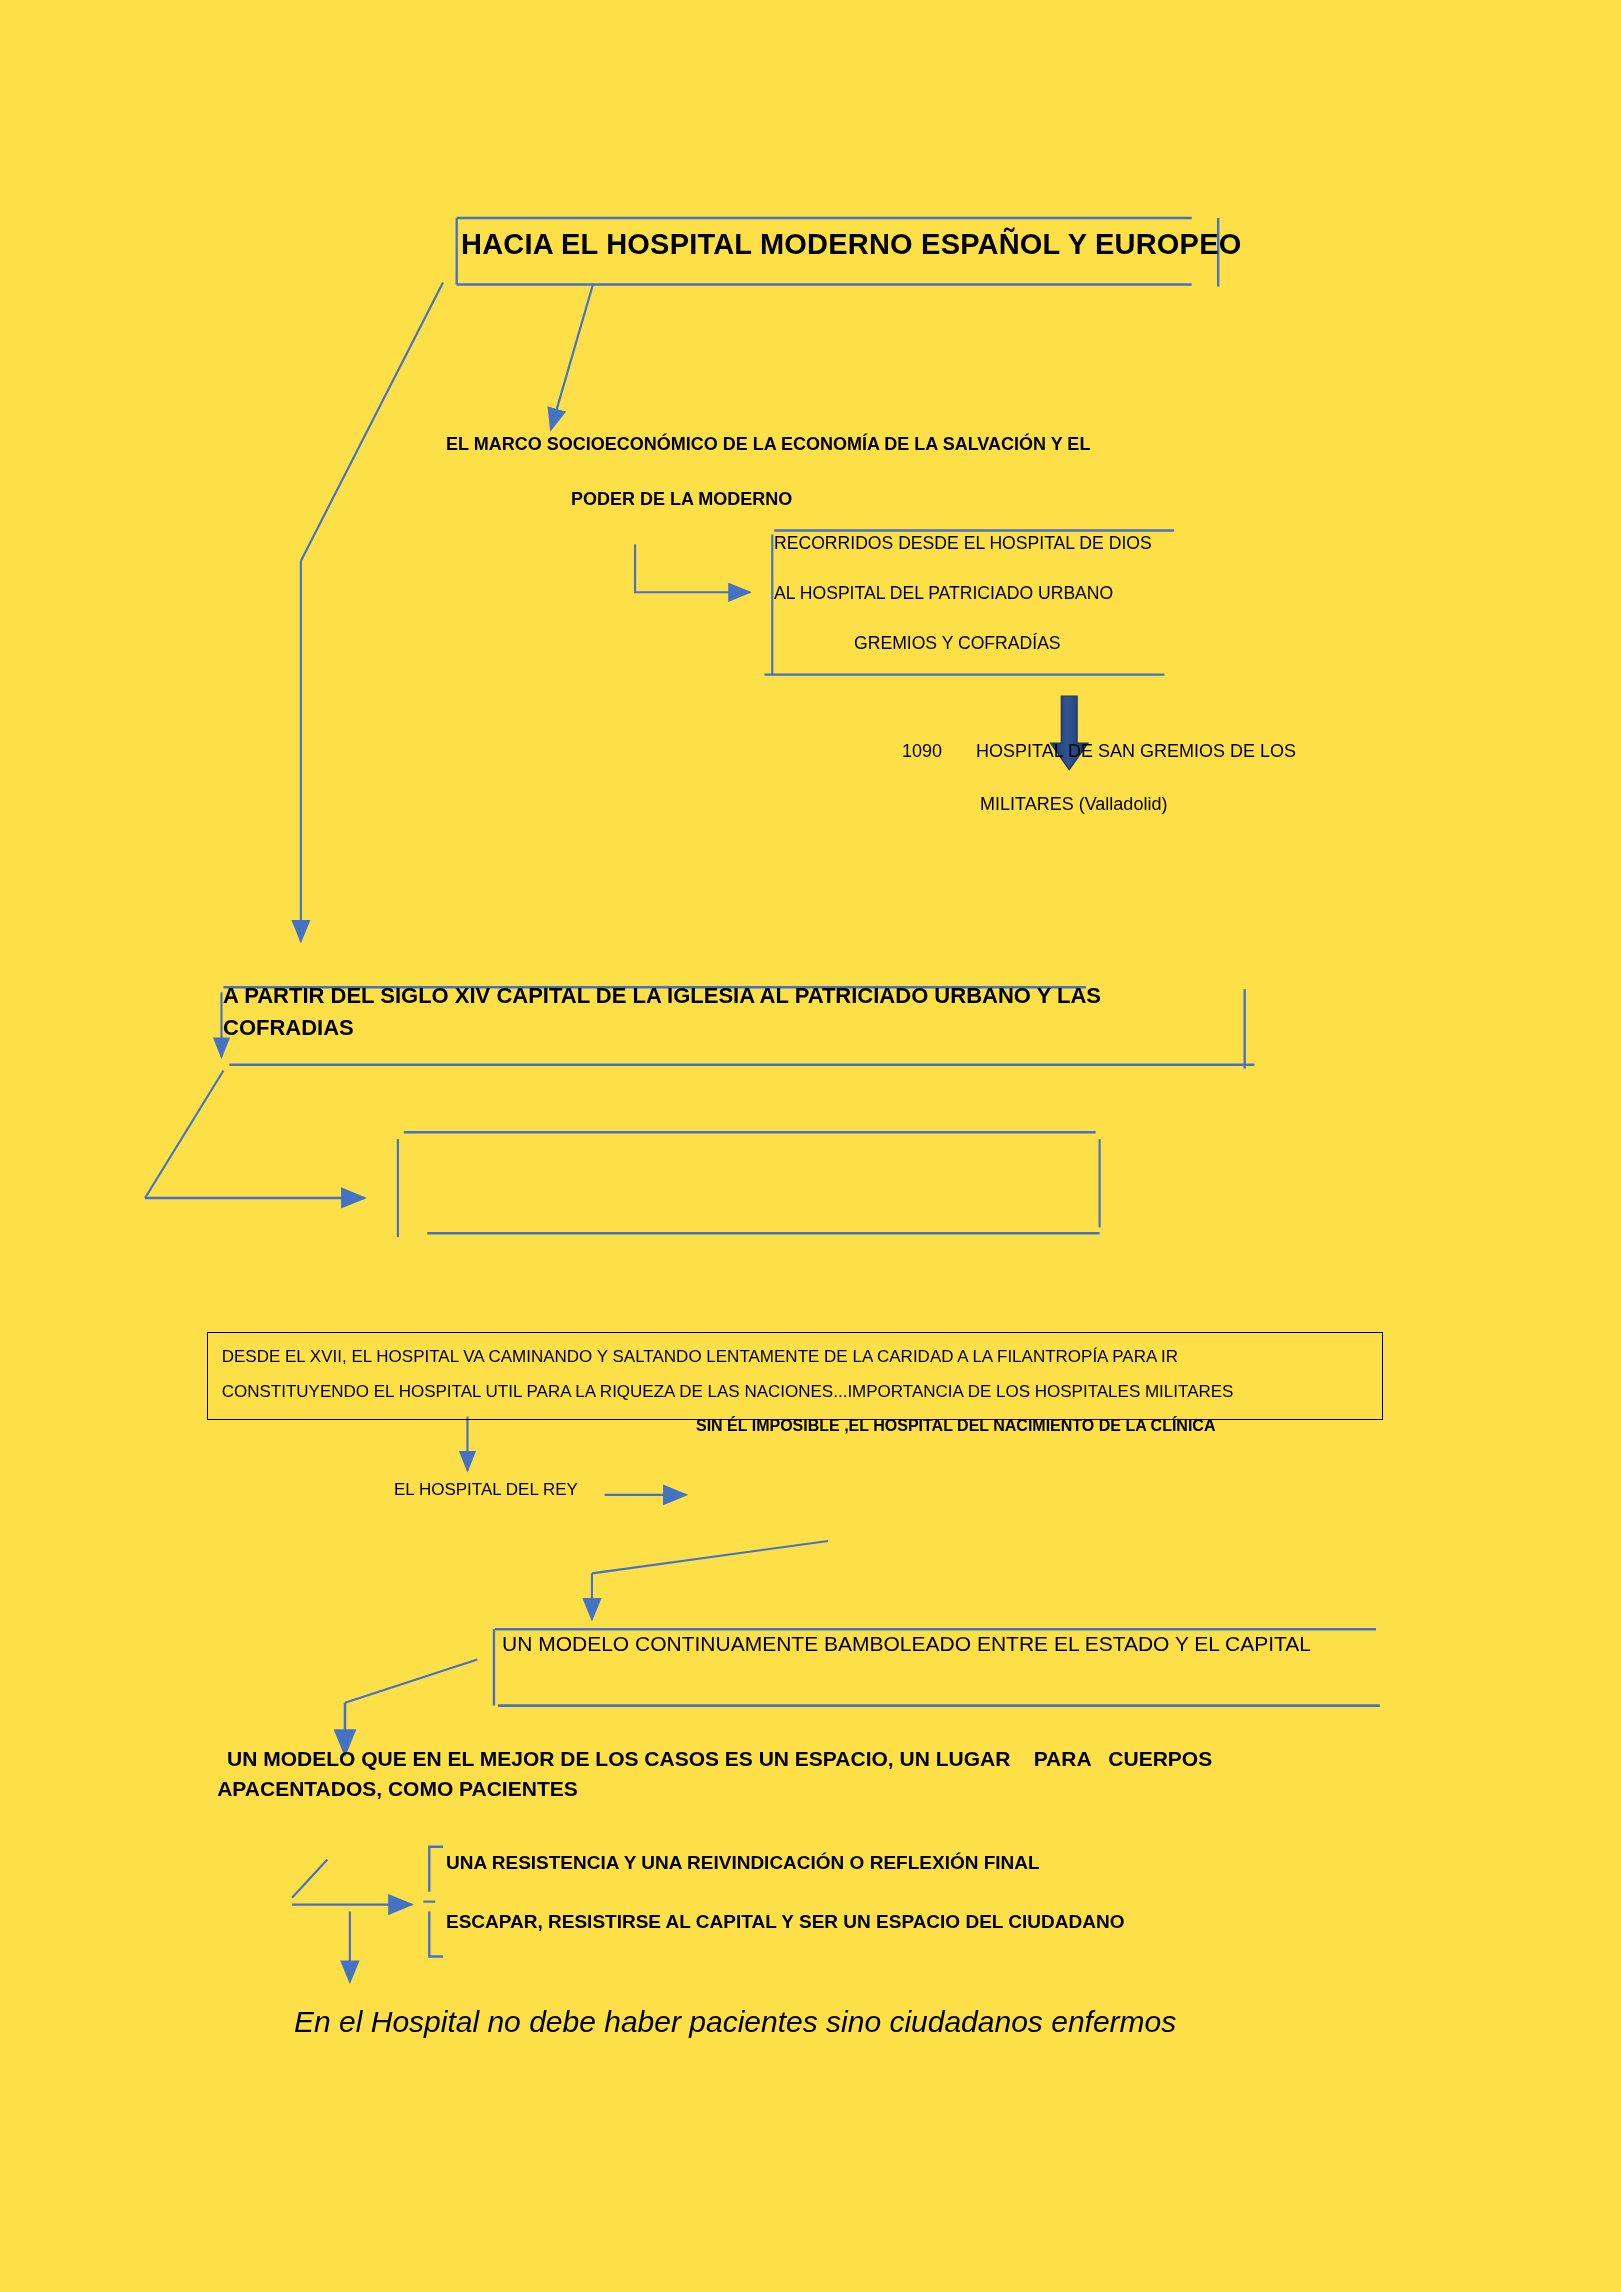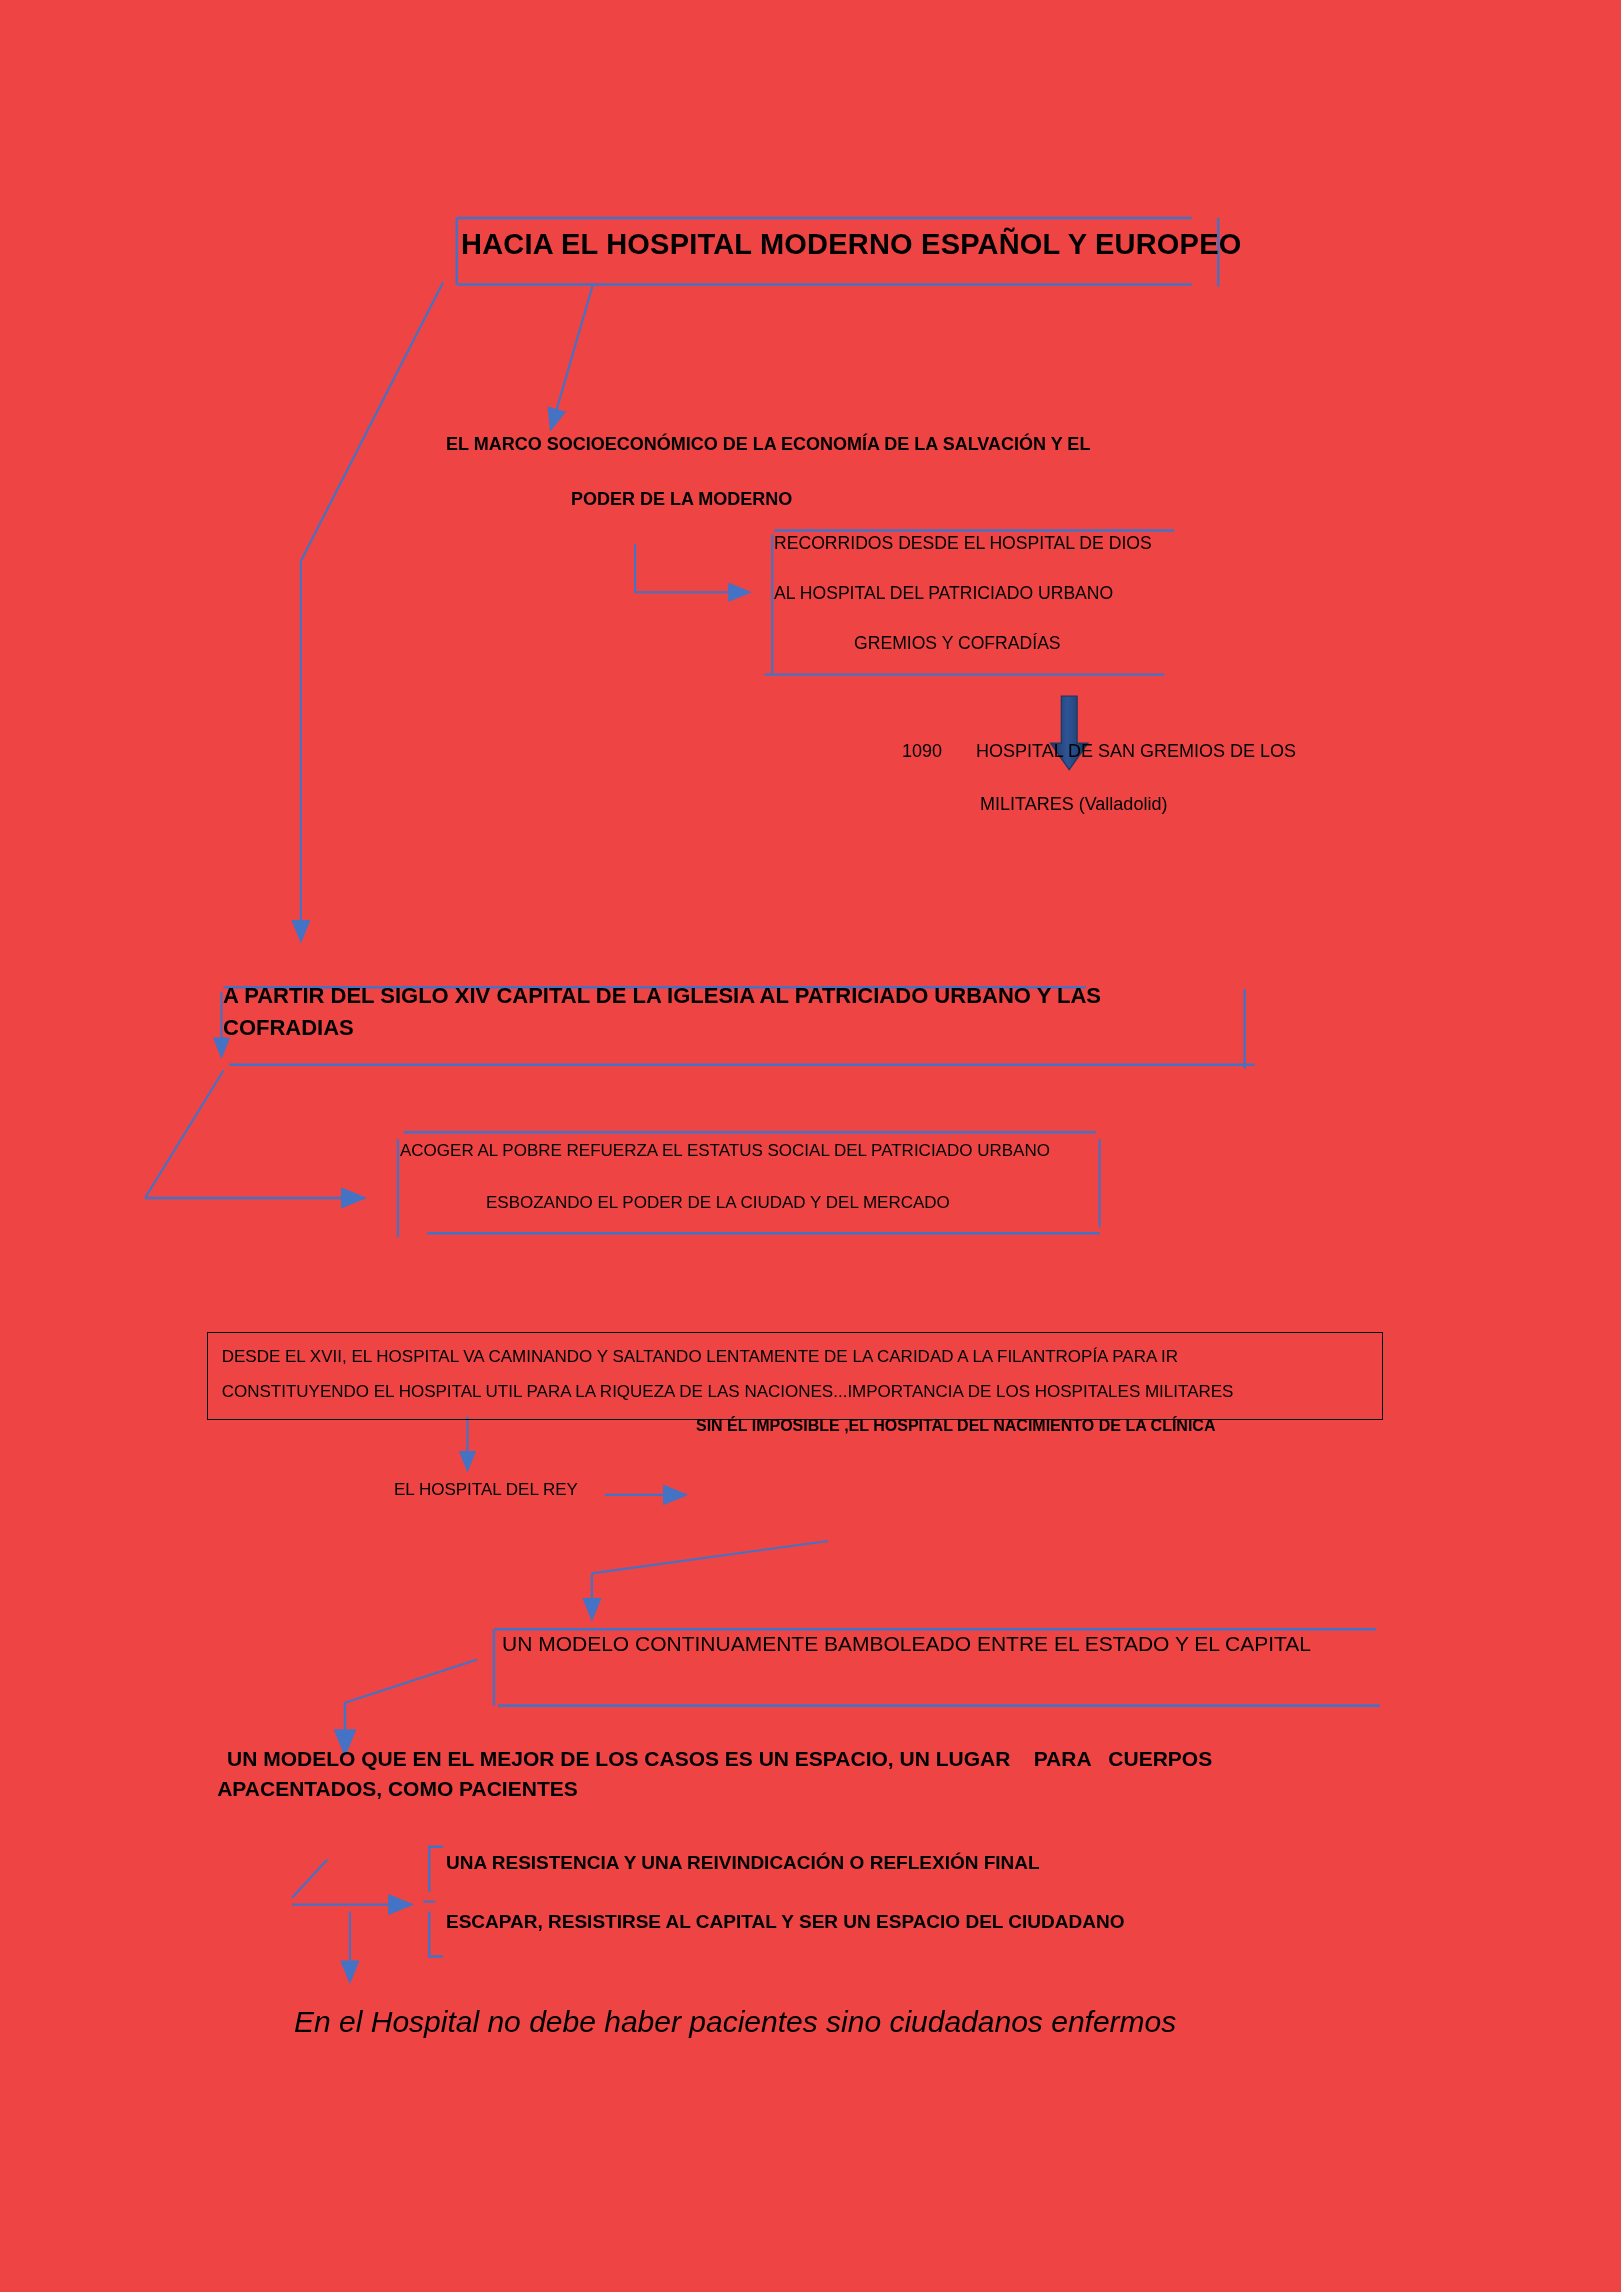--- a/index.html
+++ b/index.html
@@ -4,21 +4,21 @@
 <style>
   html,body{margin:0;padding:0;background:#ffffff;}
   body{
     font-family:"Liberation Sans", sans-serif;
     color:#000000;
   }
   #page{
     position:relative;
     width:1621px;
     height:2293px;
-    background:#ef4444;
+    background:#fde047;
     overflow:hidden;
   }
   #svg-layer{
     position:absolute;
     left:0; top:0;
     width:1621px;
     height:2293px;
     pointer-events:none;
   }
   .node{
@@ -267,24 +267,20 @@
   <div class="node" id="sanmiguel-node">
     <span class="year txt">1090</span><span class="txt">HOSPITAL DE SAN GREMIOS DE LOS</span>
     <span class="l2 txt">MILITARES (Valladolid)</span>
   </div>
 
   <div class="node" id="siglo-node">
     <span class="l1 txt">A PARTIR DEL SIGLO XIV CAPITAL DE LA IGLESIA AL PATRICIADO URBANO Y LAS</span>
     <span class="l2 txt">COFRADIAS</span>
   </div>
 
-  <div class="node" id="acoger-node">
-    <span class="l1 txt">ACOGER AL POBRE REFUERZA EL ESTATUS SOCIAL DEL PATRICIADO URBANO</span>
-    <span class="l2 txt">ESBOZANDO EL PODER DE LA CIUDAD Y DEL MERCADO</span>
-  </div>
 
   <div class="node" id="desdexvii-node">
     <span class="l1 txt">DESDE EL XVII, EL HOSPITAL VA CAMINANDO Y SALTANDO LENTAMENTE DE LA CARIDAD A LA FILANTROPÍA PARA IR</span>
     <span class="l2 txt">CONSTITUYENDO EL HOSPITAL UTIL PARA LA RIQUEZA DE LAS NACIONES...IMPORTANCIA DE LOS HOSPITALES MILITARES</span>
   </div>
 
   <div class="node txt" id="rey-node">EL HOSPITAL DEL REY</div>
 
   <div class="node txt" id="sinel-node">SIN ÉL IMPOSIBLE ,EL HOSPITAL DEL NACIMIENTO DE LA CLÍNICA</div>
 

